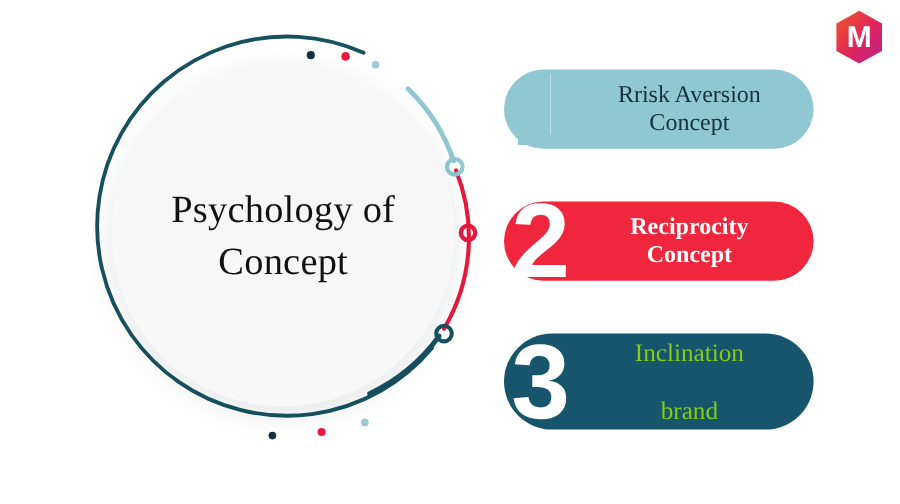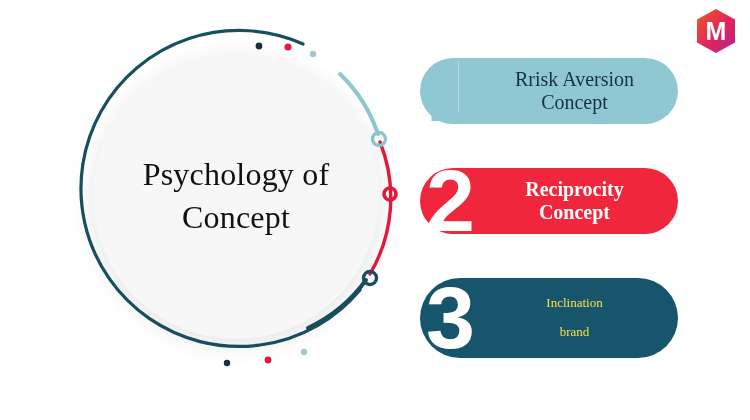--- a/index.html
+++ b/index.html
@@ -118,21 +118,21 @@
   #item-2 .item-label { color: #ffffff; font-weight: bold; }
 
   
   #item-3 {
     top: 238px;
     width: 258px;
     height: 80px;
     background: #16556b;
   }
   #item-3 .item-num { color: #ffffff; margin-top: -24px; margin-bottom: -24px; }
-  #item-3 .item-label { color: #fde047; font-size: 13px; }
+  #item-3 .item-label { color: #84cc16; font-size: 21px; }
 
   
   .num-gap {
     position: absolute;
     width: 3px;
     top: 4px;
     bottom: 4px;
     background: #ffffff;
     z-index: 2;
   }

